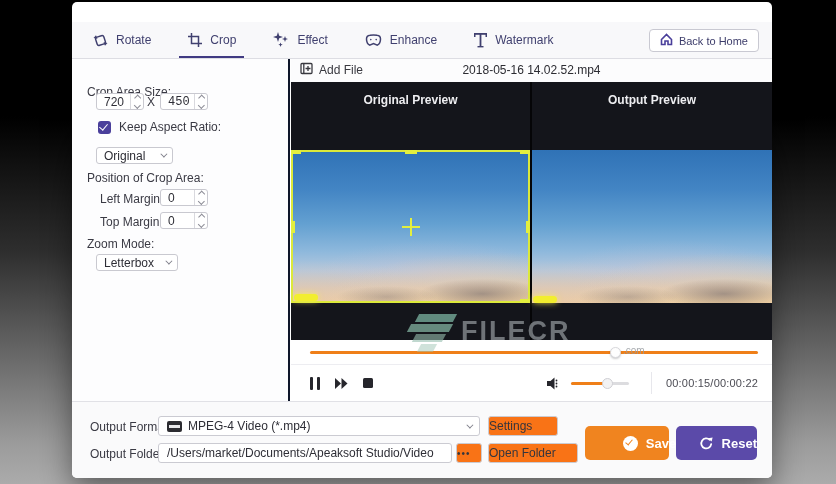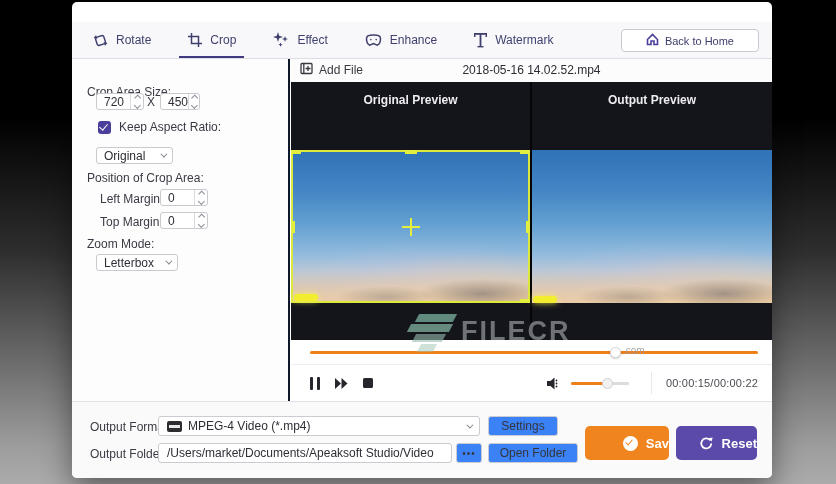--- a/index.html
+++ b/index.html
@@ -19,21 +19,21 @@
     color:#fff; font-size:11px; font-weight:bold; }
 
   
   .tabbar { position:absolute; left:0; top:20px; right:0; height:37px; background:#f8f8fa;
     border-bottom:1px solid #dddde3; display:flex; align-items:center; padding-left:20px; }
   .tab { position:relative; display:flex; align-items:center; gap:7px; color:#40406f; font-size:12px;
     margin-right:36px; height:100%; cursor:default; }
   .tab svg { display:block; }
   .tab.active::after { content:""; position:absolute; left:-8px; right:-8px; bottom:0; height:2px; background:#403a82; }
   .back-home { position:absolute; right:13px; top:7px; height:23px; display:flex; align-items:center; gap:6px;
-    background:#fff; border:1px solid #c9c9d2; border-radius:4px; padding:0 24px; font-size:11px; color:#3c3c6a;
+    background:#fff; border:1px solid #c9c9d2; border-radius:4px; padding:0 10px; font-size:11px; color:#3c3c6a;
     font-family:inherit; }
 
   
   .sidebar { position:absolute; left:0; top:57px; width:218px; height:343px; background:#fdfdfe;
     border-right:2px solid #0f172a; font-size:12px; color:#3a3a44; }
   .s-lbl { position:absolute; left:15px; }
   .s-sublbl { position:absolute; }
   .stepper { position:absolute; height:17px; background:#fff; border:1px solid #c9c9d0; border-radius:3px;
     display:flex; align-items:center; }
   .stepper .val { flex:1; padding-left:7px; font-size:12px; color:#2e2e36; }
@@ -117,22 +117,22 @@
     background:#f2f2f3; border:1px solid #cfcfd4; }
   .ctrl-divider { width:1px; height:22px; background:#e7e7ec; margin:0 0 0 22px; }
   .time { width:120px; text-align:center; font-size:11px; color:#4c4c54; letter-spacing:.2px; }
 
   
   .hdivider { position:absolute; left:0; top:399px; right:0; height:1px; background:#e1e1e6; }
   .output-section { position:absolute; left:0; top:400px; right:0; bottom:0; background:#fafafb; font-size:12px; color:#3a3a44; }
   .o-lbl { position:absolute; left:18px; }
   .fld { position:absolute; background:#fff; border:1px solid #cbcbd2; border-radius:3px; height:20px;
     display:flex; align-items:center; padding:0 8px; font-size:12px; color:#2e2e36; }
-  .btn { position:absolute; background:#3b82f6; border:1px solid #cbcbd2; border-radius:3px; height:20px;
-    display:flex; align-items:center; justify-content:center; font-size:12px; color:#35353d; font-family:inherit; }
+  .btn { position:absolute; background:#f97316; border:1px solid #cbcbd2; border-radius:3px; height:20px;
+    display:flex; align-items:center; font-size:12px; color:#35353d; font-family:inherit; }
   .mp4-icon { width:15px; height:11px; background:#2c2c31; border-radius:2px; margin-right:6px; position:relative; flex:none; }
   .mp4-icon::after { content:""; position:absolute; left:2px; right:2px; top:4px; height:3px; background:#e8e8ea; }
   .fld .chev { width:5px; height:5px; border:solid #7d7d88; border-width:0 1.5px 1.5px 0;
     transform:rotate(45deg) translateY(-2px); margin-left:auto; }
   .dots { letter-spacing:1px; font-size:10px; }
   .action-btn { position:absolute; top:24px; height:34px; border:none; border-radius:5px; color:#fff;
     font-size:13px; font-weight:bold; display:flex; align-items:center; justify-content:center; gap:8px; font-family:inherit; }
   .save-btn { left:513px; width:84px; background:#f0841f;padding-left:45px; }
   .reset-btn { left:604px; width:81px; background:#5b4aa9;justify-content:flex-end; }
   .save-circle { width:15px; height:15px; border-radius:50%; background:#fff; position:relative; flex:none; }
@@ -213,21 +213,21 @@
     <div class="sidebar">
       <div class="s-lbl" style="top:26px;">Crop Area Size:</div>
       <div class="stepper" style="left:24px; top:34px; width:48px;">
         <span class="val">720</span>
         <span class="arrows">
             <i class="chev-up"></i>
             <i class="chev-dn"></i>
           </span>
       </div>
       <span class="xlbl" style="top:36px;">X</span>
-      <div class="stepper" style="left:88px; top:34px; width:40px;">
+      <div class="stepper" style="left:88px; top:34px; width:48px;font-family:Liberation Mono, monospace;">
         <span class="val">450</span>
         <span class="arrows">
             <i class="chev-up"></i>
             <i class="chev-dn"></i>
           </span>
       </div>
       <div class="chkrow" style="top:61px; left:26px;">
         <span class="chk">
             <i class="check"></i>
           </span>

